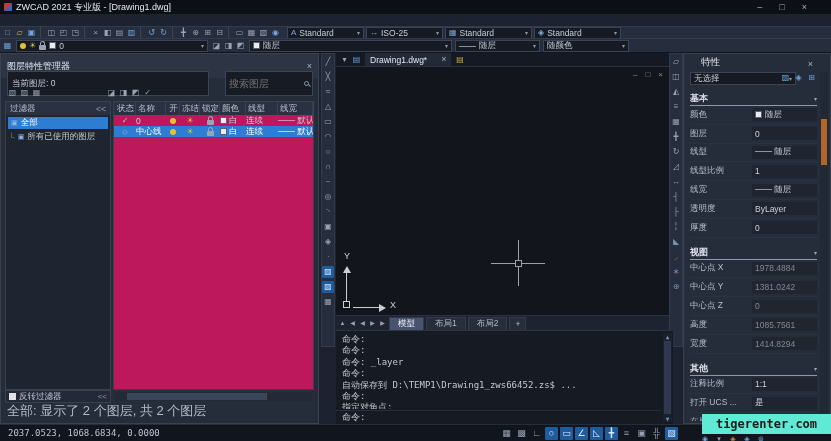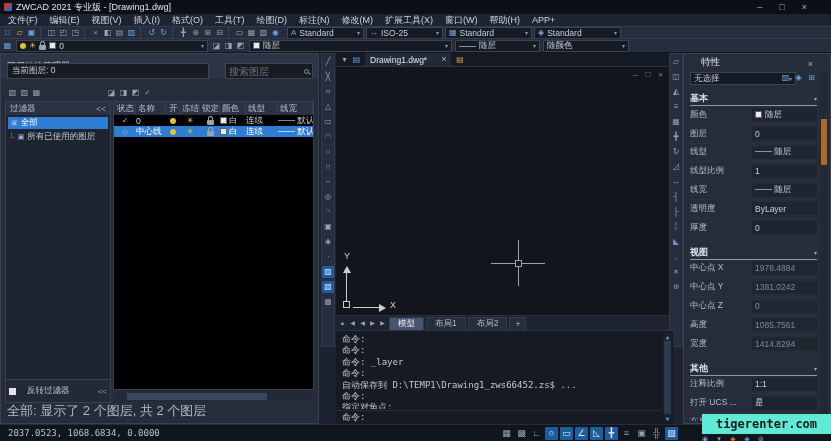--- a/index.html
+++ b/index.html
@@ -30,46 +30,46 @@
 .bulb{width:6px;height:6px;border-radius:50%;background:#e3c135;flex:none}
 .sun{color:#e3c135;font-size:8px;line-height:1}
 .lock{position:relative;width:7px;height:5px;background:#9aa3b2;border-radius:1px;margin-top:3px;flex:none}
 .lock:before{content:"";position:absolute;top:-4px;left:1px;width:3px;height:3px;border:1px solid #9aa3b2;border-bottom:none;border-radius:3px 3px 0 0}
 .w-ts{width:77px;margin-left:4px}.w-ds{width:77px}.w-tbs{width:87px}.w-ms{width:87px}
 .w-layer{width:192px}.w-color{width:203px}.w-lt{width:85px}.w-ps{width:86px}
 
 .layer-panel{position:absolute;left:0;top:53px;width:319px;height:371px;background:#252c3a;border:1px solid #3a4252}
 .lp-title{height:14px;background:#2d3545;display:flex;align-items:center;padding:12px 6px;font-size:9px;color:#dfe4ed}
 .x-btn{margin-left:auto;color:#aab2bf;font-size:9px;line-height:1}
-.lp-row2{position:absolute;top:9px;left:6px;right:5px;height:16px;display:flex;gap:16px}
+.lp-row2{position:absolute;top:17px;left:6px;right:5px;height:25px;display:flex;gap:16px}
 .lp-current{flex:1;background:#161b24;border:1px solid #3b4457;font-size:8.5px;color:#c7ced9;display:flex;align-items:center;padding:0 4px}
 .lp-search{width:88px;background:#161b24;border:1px solid #3b4457;display:flex;align-items:center;padding:0 3px;gap:2px}
 .lp-search input{flex:1;min-width:0;background:transparent;border:none;outline:none;font-size:10px;color:#8d96a5;font-family:inherit}
 .mag{width:5px;height:5px;border:1px solid #8a93a3;border-radius:50%;position:relative;flex:none}
 .mag:after{content:"";position:absolute;width:3px;height:1px;background:#8a93a3;right:-3px;bottom:-1px;transform:rotate(45deg)}
 .lp-tools{position:absolute;top:33px;left:6px;right:5px;height:12px;display:flex;align-items:center}
 .lp-tools .grp2{margin-left:64px}
 .lp-filter{position:absolute;top:47px;left:4px;width:106px;bottom:33px;background:#1f2530;border:1px solid #394150}
 .lpf-head{height:13px;background:#2a3140;display:flex;align-items:center;padding:0 4px;font-size:8.5px;color:#bac2cf}
 .lpf-head .col{margin-left:auto;color:#8f98a8}
 .tree-item{display:flex;align-items:center;gap:3px;font-size:8.5px;height:12px;padding:0 3px;color:#c3cad6;margin-top:2px;white-space:nowrap;overflow:hidden}
 .tree-item.sel{background:#2d7dd2;color:#fff;margin:2px 2px 0}
 .tree-glyph{font-size:7px;color:#8fb3dd;flex:none}
 .tree-branch{color:#7b8495;font-size:8px;flex:none}
-.lp-table{position:absolute;top:47px;left:112px;right:4px;bottom:33px;background:#000000;border:1px solid #394150;font-size:8.5px;overflow:hidden}
+.lp-table{position:absolute;top:47px;left:112px;right:4px;bottom:33px;background:#be185d;border:1px solid #394150;font-size:8.5px;overflow:hidden}
 .lt-head{display:flex;height:13px;background:#2a3140;color:#b9c1ce}
 .lt-head span{border-right:1px solid #394150;display:flex;align-items:center;padding-left:2px;overflow:hidden;white-space:nowrap}
 .lt-row{display:flex;height:11px;align-items:center;color:#c6cdd8;white-space:nowrap}
 .lt-row.sel{background:#2d7dd2;color:#fff}
 .cs{width:22px;flex:none;display:flex;justify-content:center}.cn{width:30px;flex:none}.co{width:14px;flex:none;display:flex;justify-content:center}
 .cf{width:20px;flex:none;display:flex;justify-content:center}.cl{width:20px;flex:none;display:flex;justify-content:center}
 .cc{width:26px;flex:none;display:flex;align-items:center;gap:2px}.clt{width:32px;flex:none}.clw{flex:1;overflow:hidden}
 .checkmark{color:#b9c2cf;font-size:8px}
 .lay-glyph{color:#9fb6d4;font-size:7px}
-.lp-invert{position:absolute;bottom:20px;left:4px;width:106px;height:13px;display:flex;align-items:center;gap:11px;padding:11px 3px;font-size:8.5px;color:#c3cad6;background:#232936;border:1px solid #394150}
+.lp-invert{position:absolute;bottom:20px;left:4px;width:106px;height:13px;display:flex;align-items:center;gap:3px;padding:0 3px;font-size:8.5px;color:#c3cad6;background:#232936;border:1px solid #394150}
 .lp-invert .col{margin-left:auto;color:#8f98a8;font-size:8px}
 .checkbox{width:7px;height:7px;background:#dfe3ea;flex:none}
 .lp-hscroll{position:absolute;bottom:22px;left:114px;right:6px;height:9px;background:#232936}
 .lp-hscroll .thumb{position:absolute;left:12px;width:140px;top:1px;bottom:1px;background:#3c465a}
 .lp-status{position:absolute;bottom:3px;left:6px;font-size:13px;color:#b3bbc8;white-space:nowrap}
 
 .vtb{position:absolute;width:14px;background:#262e3d;border:1px solid #323b4c;display:flex;flex-direction:column;align-items:center;padding-top:2px;gap:3px}
 .draw-tb{left:321px;top:53px;height:294px}
 .modify-tb{left:669px;top:53px;height:294px}
 .vtb .icon{width:12px;height:12px;font-size:8px}
@@ -133,35 +133,20 @@
   <div class="titlebar">
     <span class="appicon"></span>
     <span class="titletext">ZWCAD 2021 专业版 - [Drawing1.dwg]</span>
     <span class="winctl">
       <span>–</span>
       <span>□</span>
       <span>×</span>
     </span>
   </div>
 
-  <div class="menubar">
-    <span>文件(F)</span>
-    <span>编辑(E)</span>
-    <span>视图(V)</span>
-    <span>插入(I)</span>
-    <span>格式(O)</span>
-    <span>工具(T)</span>
-    <span>绘图(D)</span>
-    <span>标注(N)</span>
-    <span>修改(M)</span>
-    <span>扩展工具(X)</span>
-    <span>窗口(W)</span>
-    <span>帮助(H)</span>
-    <span>APP+</span>
-  </div>
 
   <div class="tb tb1">
     <span class="icons">
         <span class="icon c-blue">□</span>
         <span class="icon c-yellow">▱</span>
         <span class="icon c-blue">▣</span>
         <span class="sep"></span>
         <span class="icon c-gray">◫</span>
         <span class="icon c-gray">◰</span>
         <span class="icon c-gray">◳</span>

